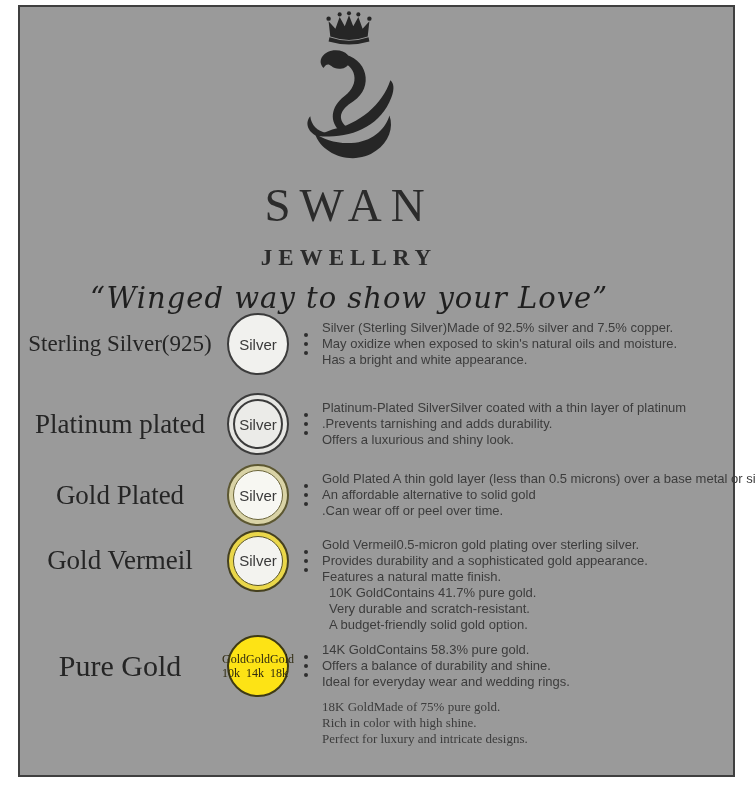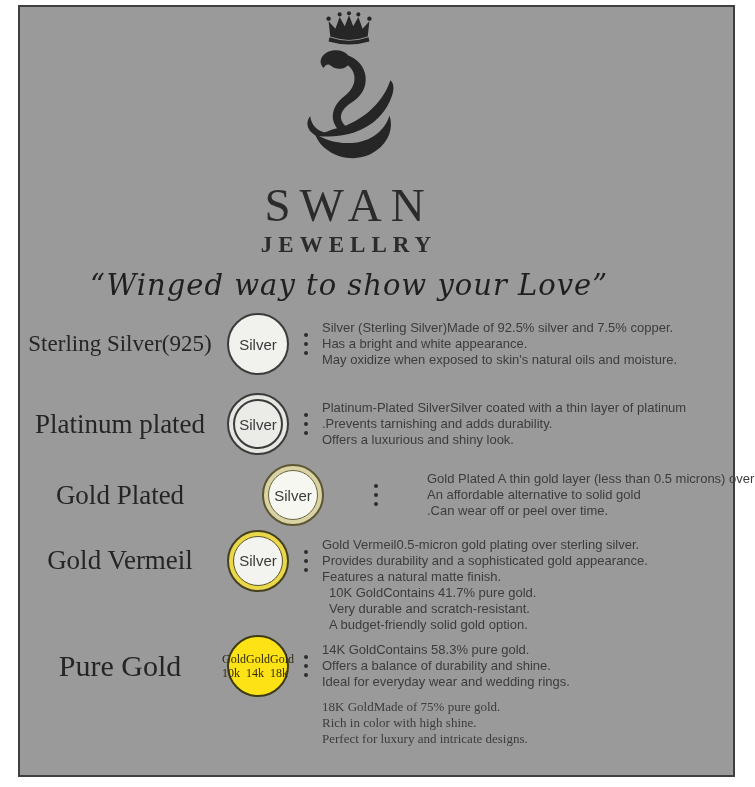--- a/index.html
+++ b/index.html
@@ -16,21 +16,21 @@
     position:absolute;left:3px;right:58px;top:4px;text-align:center;color:#262626;
   }
   .crown-wrap{height:36px;}
   .swan-wrap{height:134px;margin-top:-2px;}
   .brand{
     font-family:"Liberation Serif",serif;font-size:47px;line-height:52px;
     letter-spacing:9px;color:#2b2b2b;
   }
   .brand-sub{
     font-family:"Liberation Serif",serif;font-weight:bold;font-size:23px;line-height:26px;
-    letter-spacing:6px;color:#2b2b2b;margin-top:1px;
+    letter-spacing:6px;color:#2b2b2b;margin-top:14px;
   }
   .tagline{
     font-family:"DejaVu Serif",serif;font-style:italic;font-size:29px;line-height:44px;
     margin-top:5px;color:#1f1f1f;letter-spacing:1px;
   }
   
   .row{position:absolute;left:0;width:100%;display:flex;align-items:center;}
   .row-label{
     width:200px;text-align:center;font-family:"Liberation Serif",serif;color:#252525;
     flex:0 0 auto;
@@ -112,22 +112,22 @@
           <span class="badge-label">Silver</span>
         </div>
       </div>
       <div class="dots-col">
         <span class="dot"></span>
           <span class="dot"></span>
           <span class="dot"></span>
       </div>
       <div class="desc-col">
         <div class="desc-line">Silver (Sterling Silver)Made of 92.5% silver and 7.5% copper.</div>
+        <div class="desc-line">May oxidize when exposed to skin's natural oils and moisture.</div>
         <div class="desc-line">Has a bright and white appearance.</div>
-        <div class="desc-line">May oxidize when exposed to skin's natural oils and moisture.</div>
       </div>
     </div>
 
     <div class="row" style="top:385px;height:64px;">
       <div class="row-label lbl-md">Platinum plated</div>
       <div class="badge-col">
         <div class="badge b-platinum">
           <span class="badge-inner">
             <span class="badge-label">Silver</span>
           </span>
@@ -138,21 +138,21 @@
           <span class="dot"></span>
           <span class="dot"></span>
       </div>
       <div class="desc-col">
         <div class="desc-line">Platinum-Plated SilverSilver coated with a thin layer of platinum</div>
         <div class="desc-line">.Prevents tarnishing and adds durability.</div>
         <div class="desc-line">Offers a luxurious and shiny look.</div>
       </div>
     </div>
 
-    <div class="row" style="top:456px;height:64px;gap:35px;">
+    <div class="row" style="top:456px;height:64px;">
       <div class="row-label lbl-md">Gold Plated</div>
       <div class="badge-col">
         <div class="badge b-goldplated">
           <span class="badge-inner">
             <span class="badge-label">Silver</span>
           </span>
         </div>
       </div>
       <div class="dots-col">
         <span class="dot"></span>

